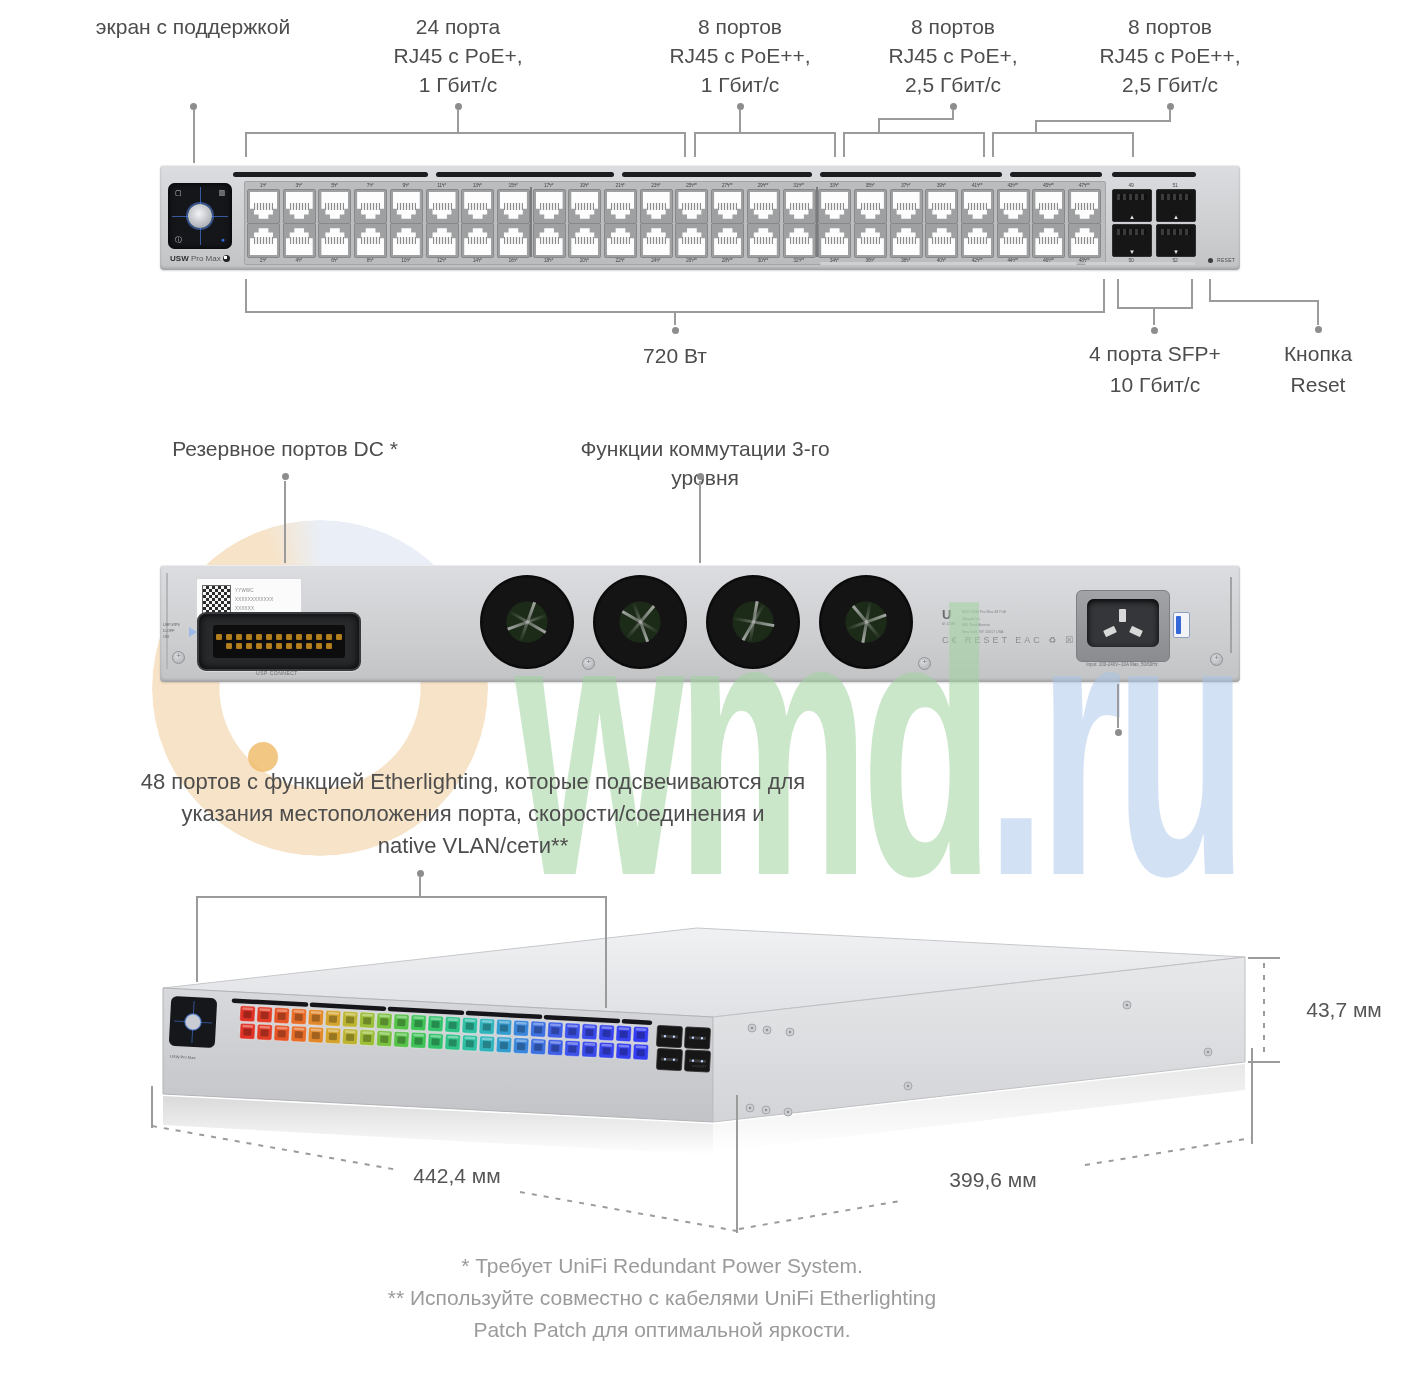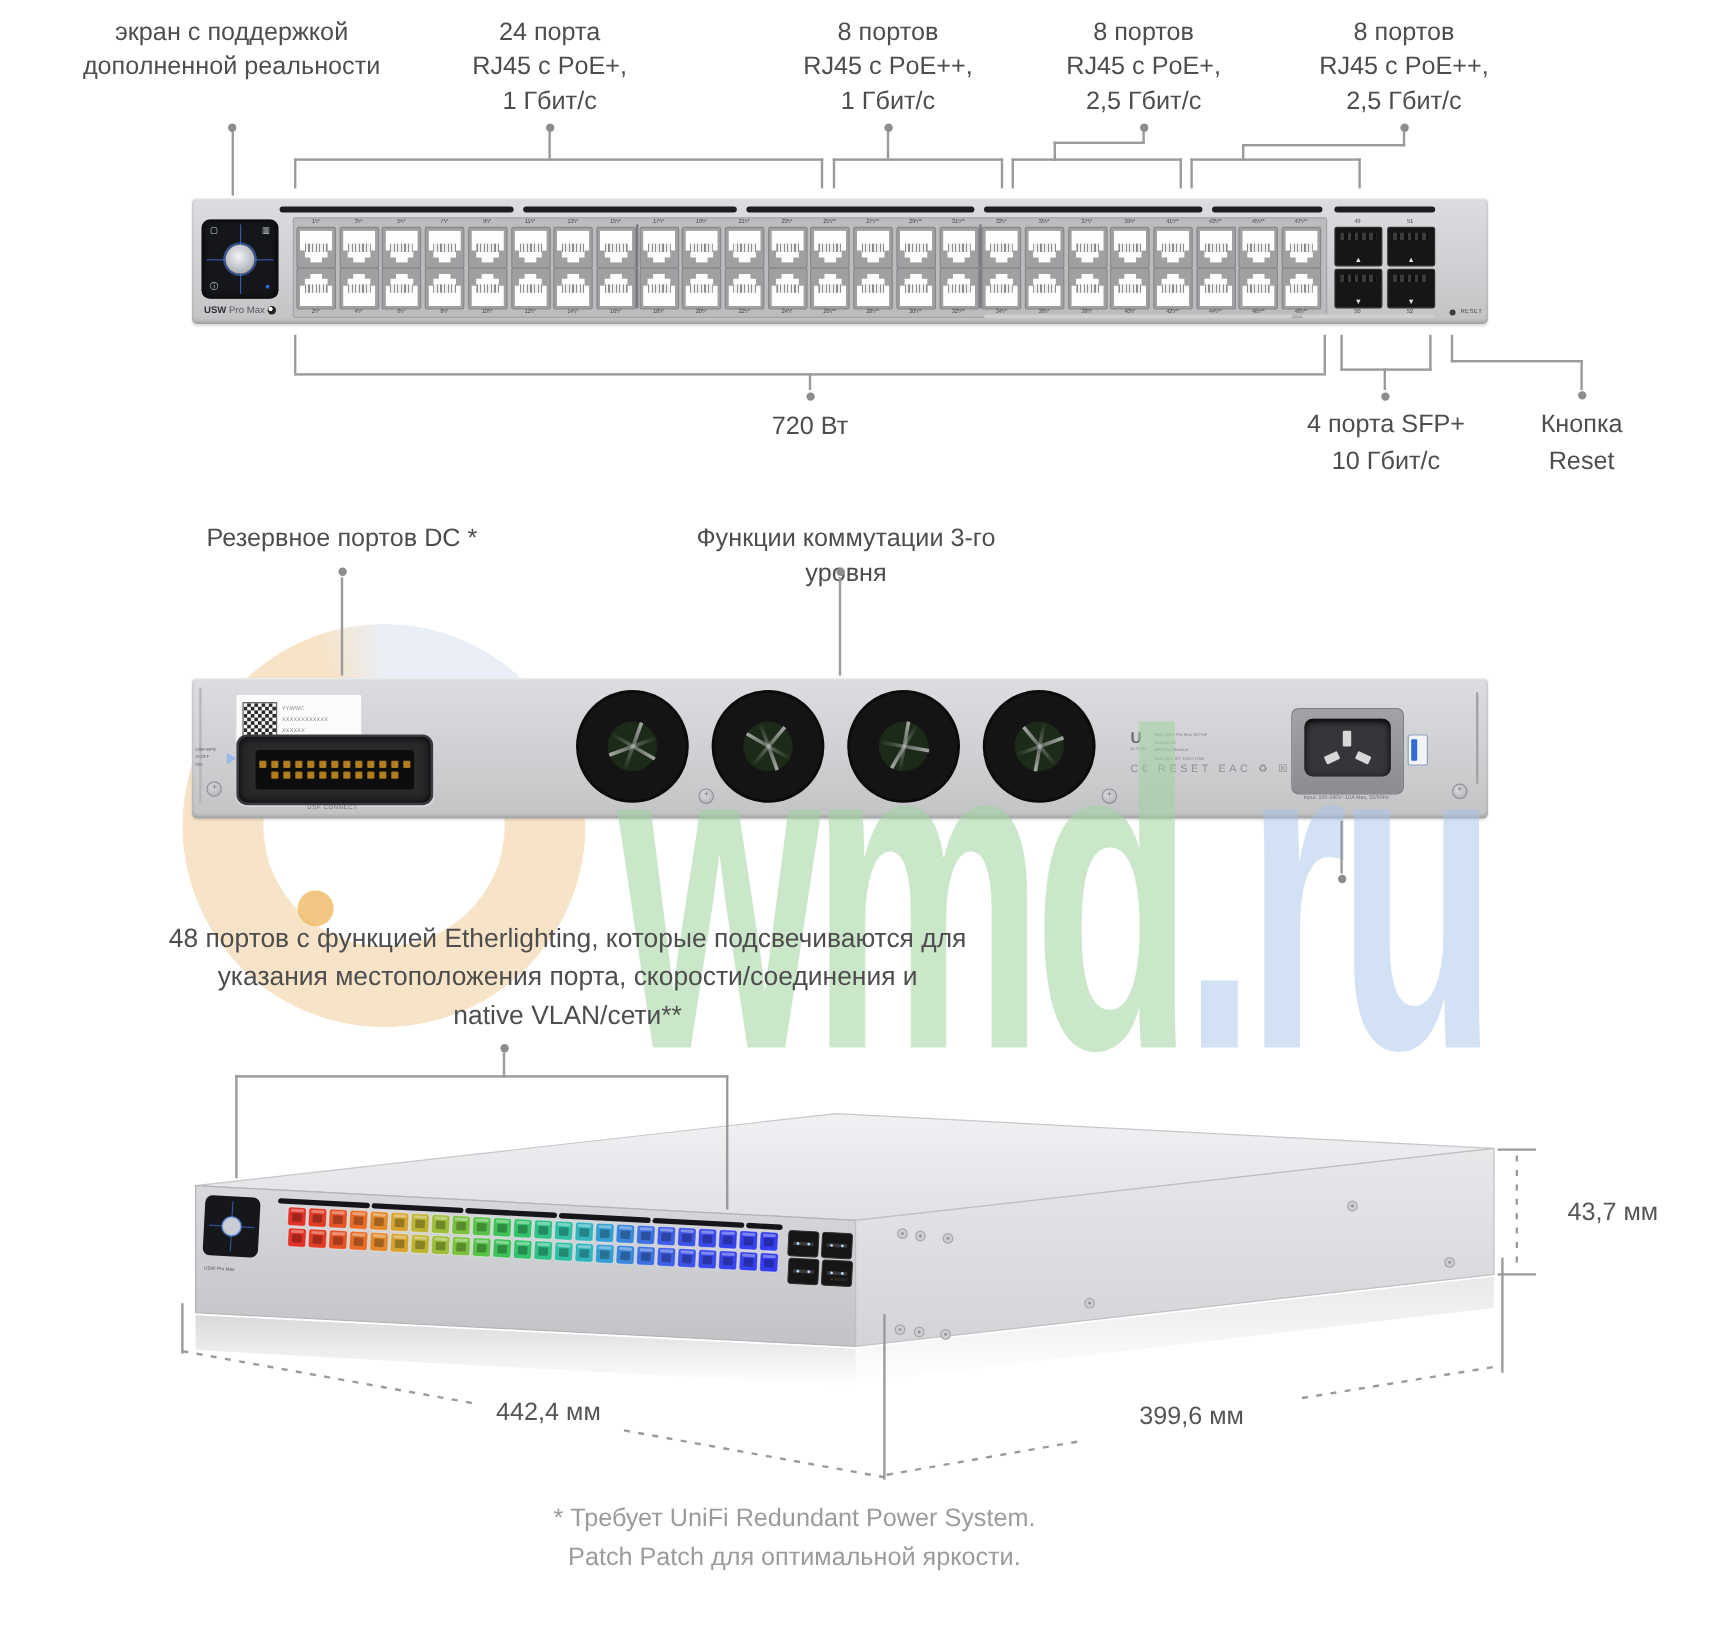--- a/index.html
+++ b/index.html
@@ -287,21 +287,20 @@
         <div class="pnum" style="left: 996px; top: 17px; width: 38px; position: absolute;">51</div>
         <div class="pnum" style="left: 952px; top: 92px; width: 38px; position: absolute;">50</div>
         <div class="pnum" style="left: 996px; top: 92px; width: 38px; position: absolute;">52</div>
       </div>
     <div class="reset-dot" style="left:1048px;top:93px;"></div>
     <div class="reset-txt" style="left:1057px;top:92px;">RESET</div>
   </div>
 
   <div class="callout" style="left:30px;top:12px;width:326px;">
       <div>экран с поддержкой</div>
-      <div>дополненной реальности</div>
     </div>
   <div class="callout" style="left:378px;top:12px;width:160px;">
       <div>24 порта</div>
       <div>RJ45 с PoE+,</div>
       <div>1 Гбит/с</div>
     </div>
   <div class="callout" style="left:655px;top:12px;width:170px;">
       <div>8 портов</div>
       <div>RJ45 с PoE++,</div>
       <div>1 Гбит/с</div>
@@ -824,15 +823,16 @@
       <line x1="390" y1="277" x2="607" y2="316" stroke="#9b9b9b" stroke-width="2" stroke-dasharray="5 7"></line>
       <line x1="607" y1="180" x2="607" y2="318" stroke="#9b9b9b" stroke-width="2"></line>
       <line x1="609" y1="314" x2="770" y2="286" stroke="#9b9b9b" stroke-width="2" stroke-dasharray="5 7"></line>
       <text x="863" y="272" font-size="21" fill="#555" text-anchor="middle">399,6 мм</text>
       <line x1="955" y1="250" x2="1122" y2="223" stroke="#9b9b9b" stroke-width="2" stroke-dasharray="5 7"></line>
       <line x1="1122" y1="133" x2="1122" y2="229" stroke="#9b9b9b" stroke-width="2"></line>
     </svg>
 
   <div class="callout soft" style="left:312px;top:1250px;width:700px;">
       <div>* Требует UniFi Redundant Power System.</div>
+      <div>** Используйте совместно с кабелями UniFi Etherlighting</div>
       <div>Patch Patch для оптимальной яркости.</div>
     </div>
 </div>
 
 </body></html>

